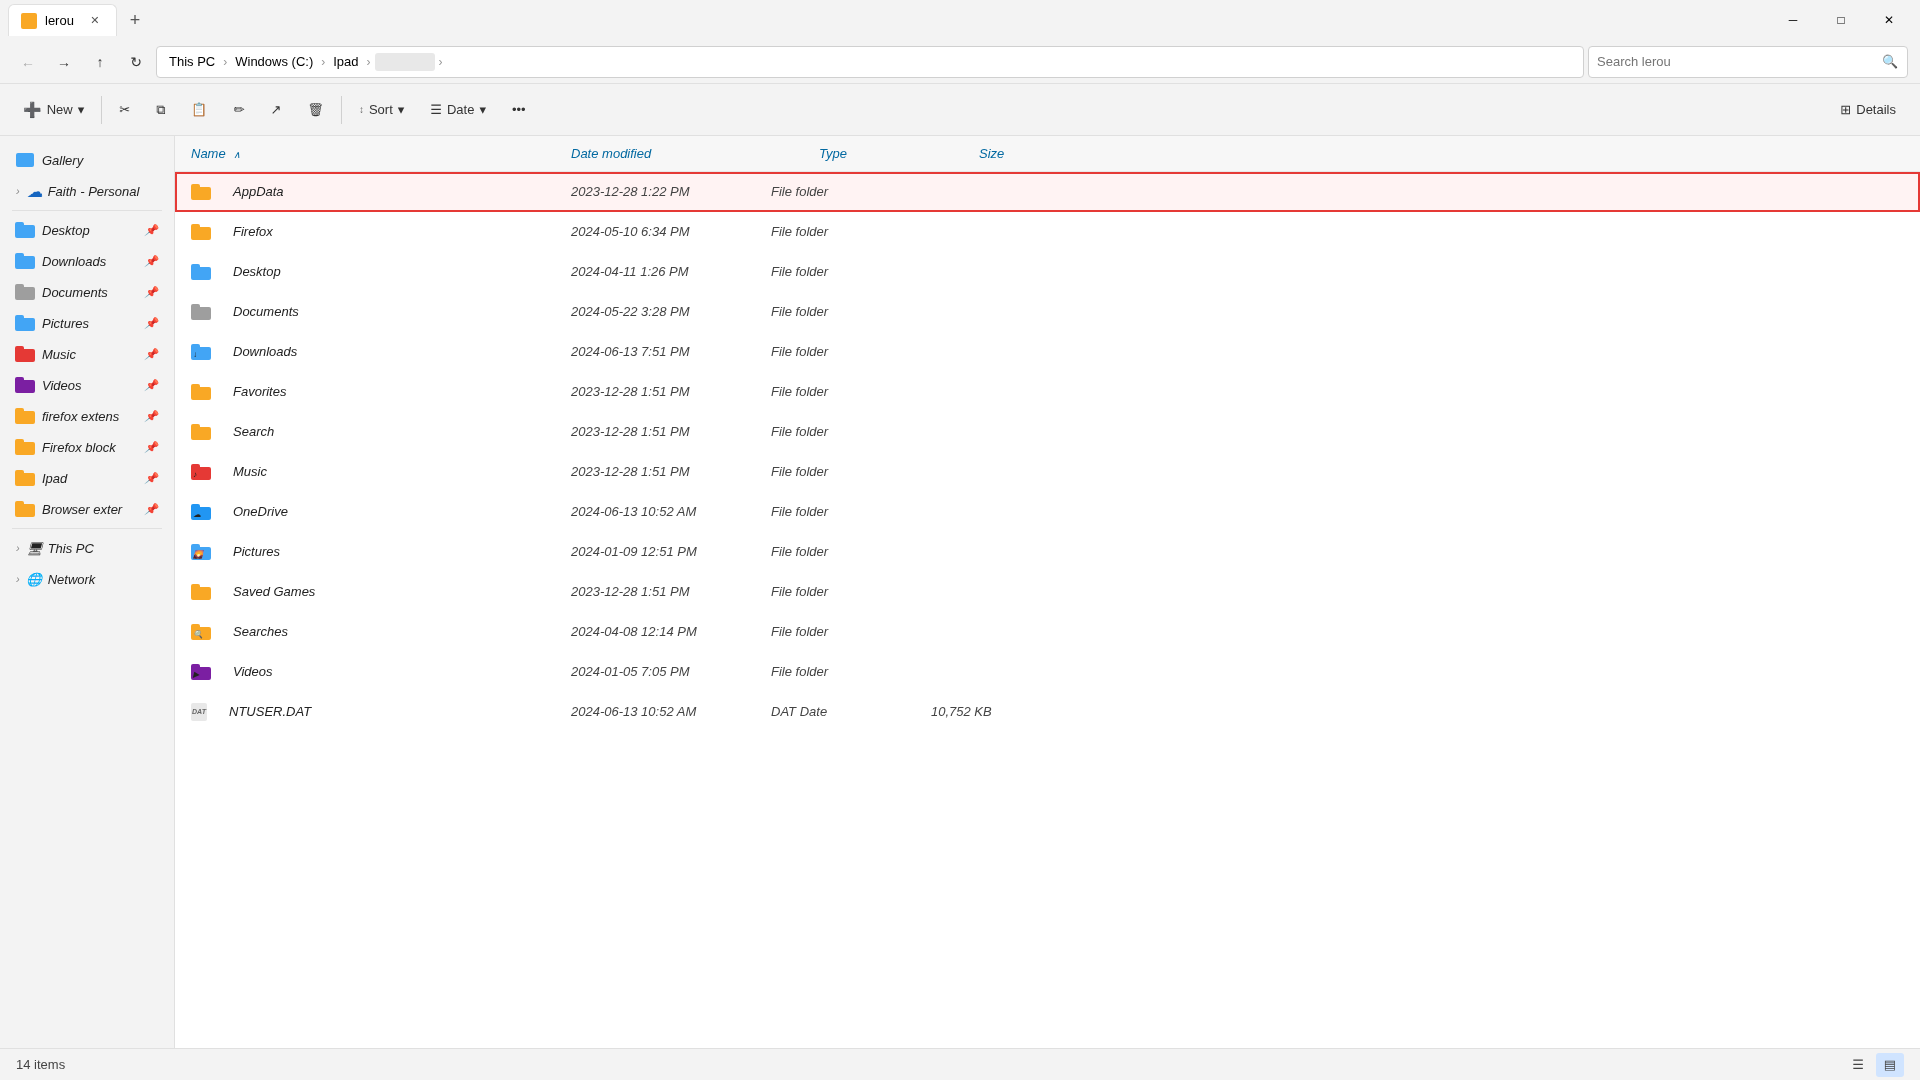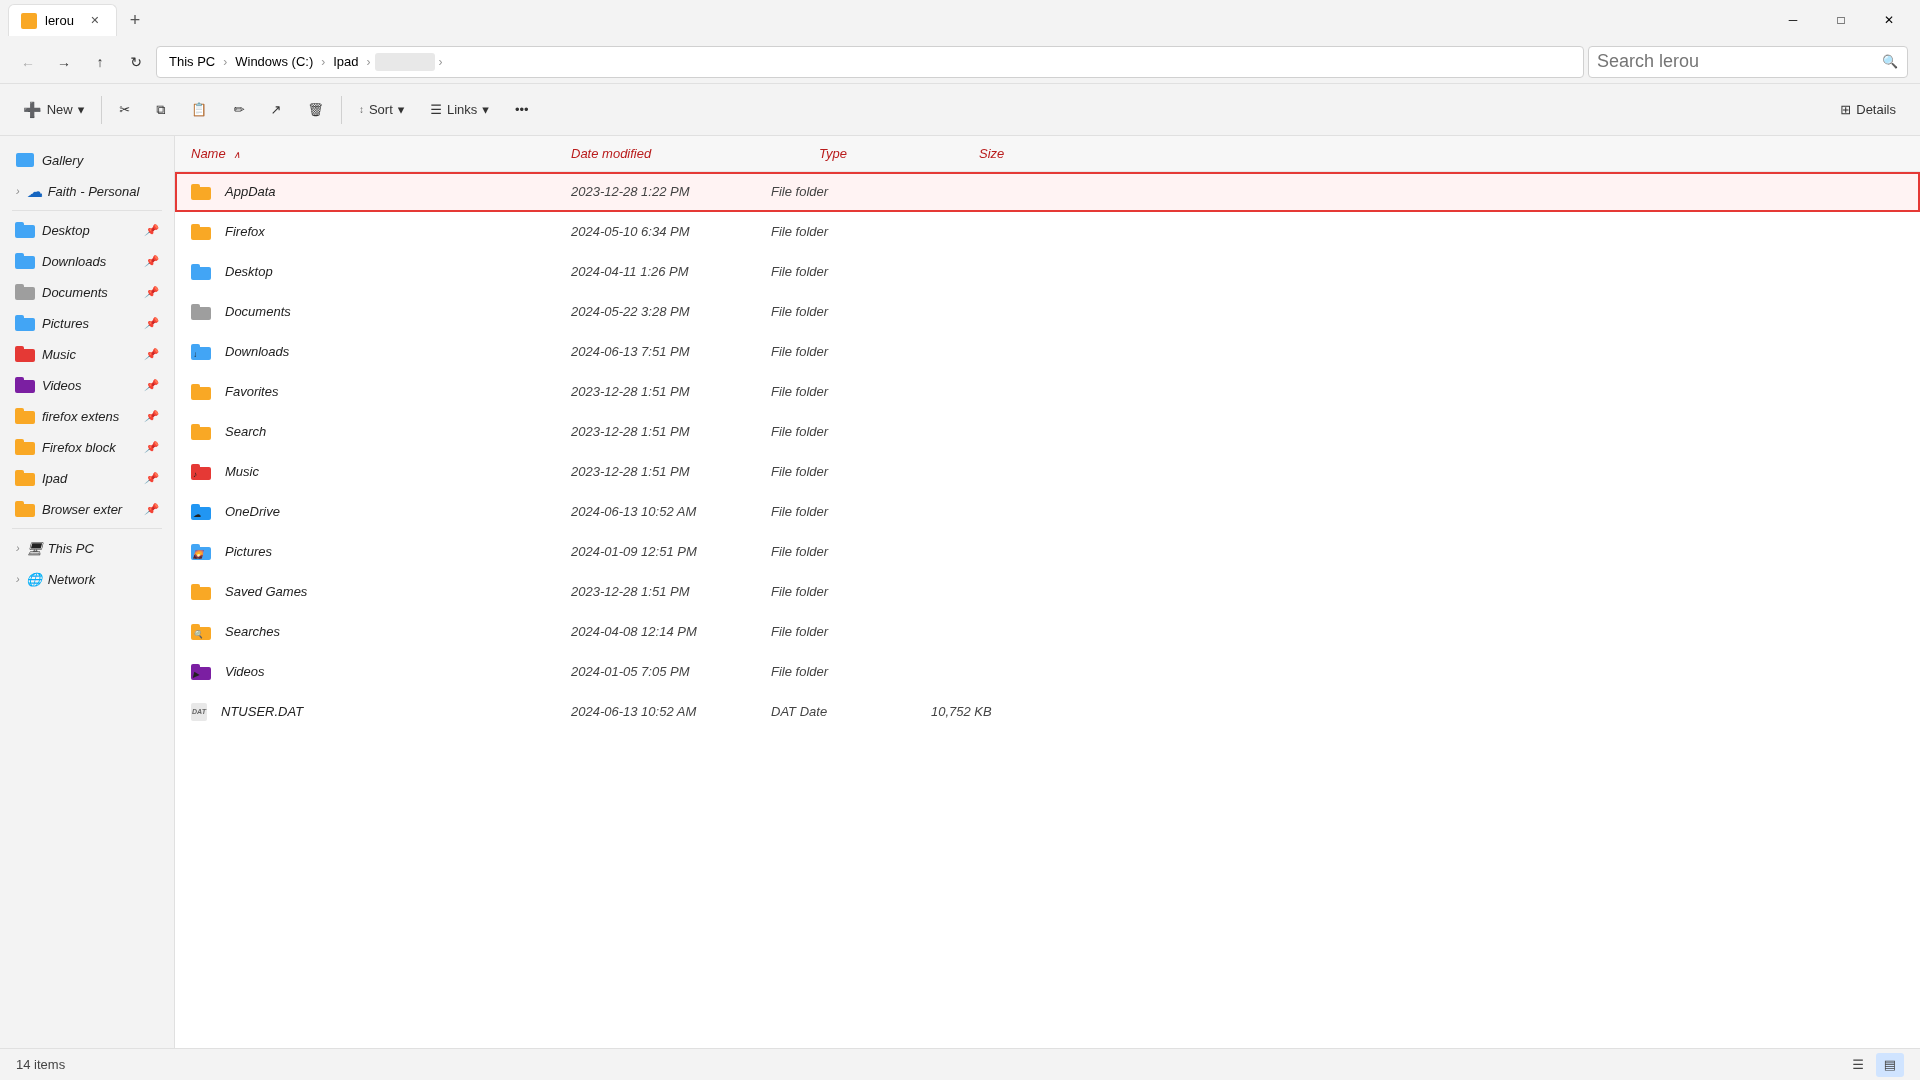--- a/index.html
+++ b/index.html
@@ -36,21 +36,21 @@
       height: 32px; padding: 0 8px; gap: 4px; font-size: 13px;
     }
     .breadcrumb-sep { color: #999; font-size: 12px; }
     .breadcrumb-item { cursor: pointer; padding: 2px 4px; border-radius: 3px; }
     .breadcrumb-blank { width: 60px; background: #e8e8e8; border-radius: 3px; height: 18px; }
     .search-box {
       display: flex; align-items: center;
       background: #fff; border: 1px solid #d0d0d0; border-radius: 4px;
       height: 32px; padding: 0 8px; width: 320px; gap: 6px;
     }
-    .search-box input { border: none; outline: none; flex: 1; font-size: 18px; color: #6d28d9; }
+    .search-box input { border: none; outline: none; flex: 1; font-size: 13px; color: #6d28d9; }
     .search-icon { color: #666; font-size: 13px; }
 
     
     .toolbar {
       display: flex; align-items: center; height: 52px;
       background: #f3f3f3; padding: 0 12px; gap: 4px;
       border-bottom: 1px solid #e0e0e0;
     }
     .tool-btn {
       display: flex; align-items: center; gap: 5px;
@@ -84,36 +84,36 @@
     .sidebar-group { display: flex; align-items: center; gap: 4px; padding: 6px 12px; cursor: pointer; font-size: 13px; color: #222; border-radius: 4px; margin: 1px 4px; }
     .sidebar-divider { height: 1px; background: #e0e0e0; margin: 4px 12px; }
 
     
     .file-area { flex: 1; background: #fff; overflow-y: auto; }
     .file-header {
       display: flex; align-items: center; height: 36px;
       background: #f7f7f7; border-bottom: 1px solid #e8e8e8;
       padding: 0 8px; position: sticky; top: 0; z-index: 10;
     }
-    .file-header-col { font-size: 13px; color: #b91c1c; font-weight: 500; cursor: pointer; padding: 4px 8px; border-radius: 3px; }
+    .file-header-col { font-size: 13px; color: #0369a1; font-weight: 500; cursor: pointer; padding: 4px 8px; border-radius: 3px; }
     .col-name { width: 380px; }
     .col-date { width: 200px; }
     .col-type { width: 160px; margin-left: 48px; }
     .col-size { width: 120px; }
 
     .file-row {
       display: flex; align-items: center; height: 40px;
       padding: 0 8px; cursor: pointer; border-bottom: 1px solid transparent;
     }
     .file-row.highlighted {
       background: #fff3f3;
       outline: 2px solid #e53935;
       outline-offset: -2px;
     }
-    .file-cell { font-size: 13px; color: #222; padding: 0 8px; display: flex; align-items: center; gap: 14px; }
+    .file-cell { font-size: 13px; color: #222; padding: 0 8px; display: flex; align-items: center; gap: 22px; }
     .file-cell.name { width: 380px; }
     .file-cell.date { width: 200px; color: #444; }
     .file-cell.type { width: 160px; color: #444; }
     .file-cell.size { width: 120px; color: #444; }
 
     
     .folder-icon { width: 20px; height: 16px; position: relative; display: inline-block; flex-shrink: 0; }
     .folder-icon::before {
       content: ''; position: absolute; bottom: 0; left: 0;
       width: 20px; height: 13px; background: #f9a825; border-radius: 0 2px 2px 2px;
@@ -216,21 +216,21 @@
     <span>🗑</span>
   </div>
   <div class="tool-divider"></div>
   <div class="tool-btn">
     <span class="sort-arrow">↕</span>
     <span>Sort</span>
     <span>▾</span>
   </div>
   <div class="tool-btn">
     <span>☰</span>
-    <span>Links</span>
+    <span>Date</span>
     <span>▾</span>
   </div>
   <div class="tool-btn">
     <span>•••</span>
   </div>
   <div class="details-btn">
     <span>⊞</span>
     <span>Details</span>
   </div>
 </div>

